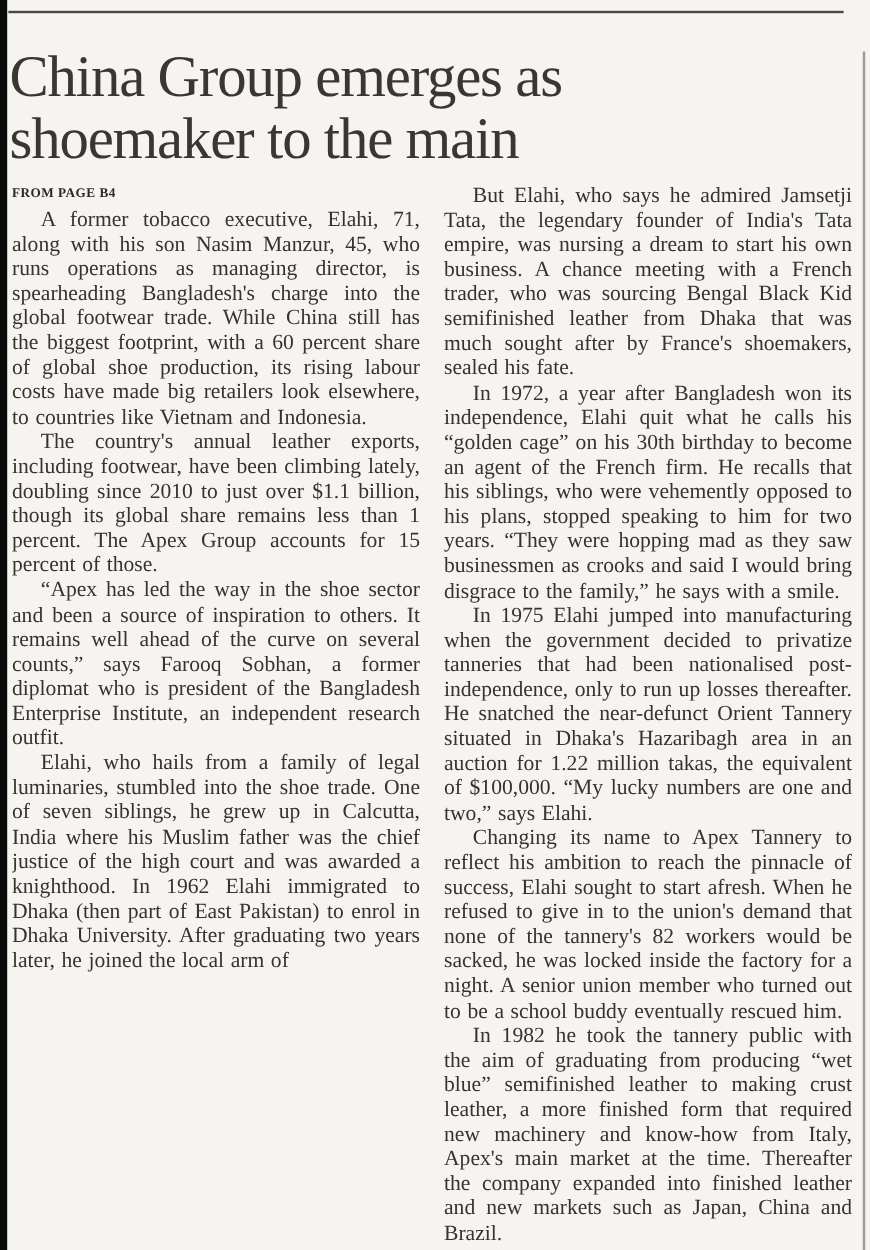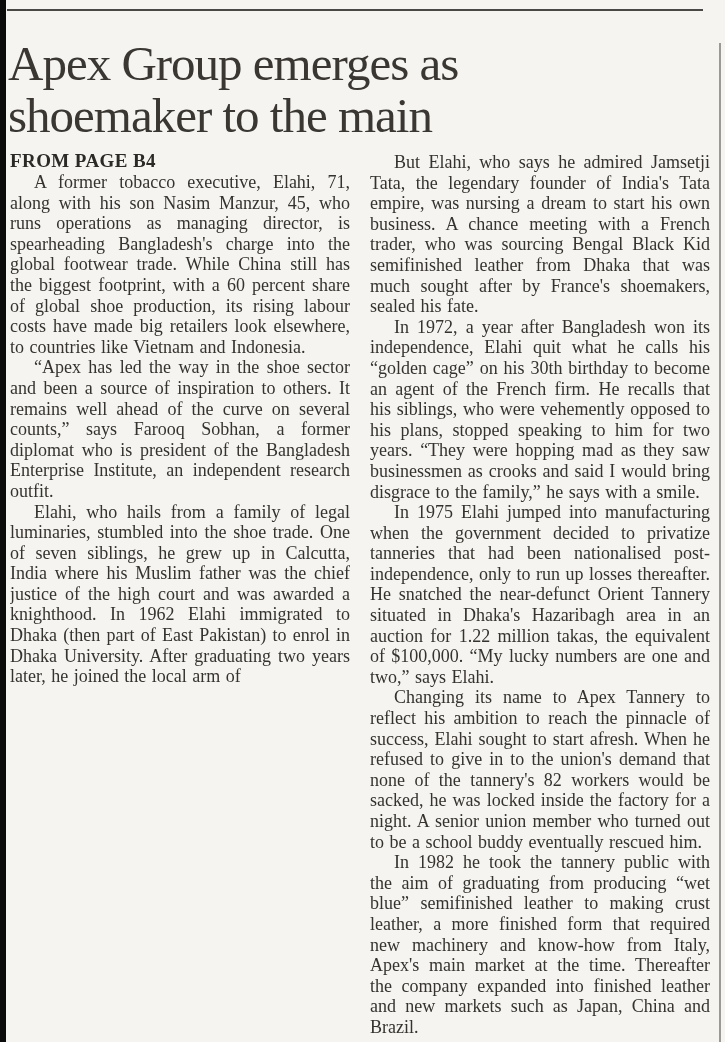--- a/index.html
+++ b/index.html
@@ -39,47 +39,48 @@
     overflow:hidden;
   }
   .col{
     width:340px;
     font-size:18px;
     line-height:20.6px;
     text-align:justify;
   }
   .from-page{
     font-weight:700;
-    font-size:19px;
+    font-size:11px;
     letter-spacing:0.4px;
     line-height:18px;
     color:#2c2a26;
     margin-bottom:2px;
   }
   .para{margin:0;word-spacing:1px;}
   .para.indent{text-indent:24px;}
 </style>
 </head>
 <body>
 
 <div class="page">
   <div class="edge-strip"></div>
   <div class="top-rule"></div>
   <div class="adjacent-rule"></div>
 
   <h1 class="headline">
-    <span class="hl-line">Apex Group emerges as</span>
+    <span class="hl-line">China Group emerges as</span>
     <span class="hl-line">shoemaker to the main</span>
   </h1>
 
   <div class="body-columns">
     <div class="col">
       <div class="from-page">FROM PAGE B4</div>
       <div>
           <p class="para indent">A former tobacco executive, Elahi, 71, along with his son Nasim Manzur, 45, who runs operations as managing director, is spearheading Bangladesh's charge into the global footwear trade. While China still has the biggest footprint, with a 60 percent share of global shoe production, its rising labour costs have made big retailers look elsewhere, to countries like Vietnam and Indonesia.</p>
+          <p class="para indent">The country's annual leather exports, including footwear, have been climbing lately, doubling since 2010 to just over $1.1 billion, though its global share remains less than 1 percent. The Apex Group accounts for 15 percent of those.</p>
           <p class="para indent">“Apex has led the way in the shoe sector and been a source of inspiration to others. It remains well ahead of the curve on several counts,” says Farooq Sobhan, a former diplomat who is president of the Bangladesh Enterprise Institute, an independent research outfit.</p>
           <p class="para indent">Elahi, who hails from a family of legal luminaries, stumbled into the shoe trade. One of seven siblings, he grew up in Calcutta, India where his Muslim father was the chief justice of the high court and was awarded a knighthood. In 1962 Elahi immigrated to Dhaka (then part of East Pakistan) to enrol in Dhaka University. After graduating two years later, he joined the local arm of</p>
         </div>
     </div>
     <div class="col">
       <div>
           <p class="para indent">But Elahi, who says he admired Jamsetji Tata, the legendary founder of India's Tata empire, was nursing a dream to start his own business. A chance meeting with a French trader, who was sourcing Bengal Black Kid semifinished leather from Dhaka that was much sought after by France's shoemakers, sealed his fate.</p>
           <p class="para indent">In 1972, a year after Bangladesh won its independence, Elahi quit what he calls his “golden cage” on his 30th birthday to become an agent of the French firm. He recalls that his siblings, who were vehemently opposed to his plans, stopped speaking to him for two years. “They were hopping mad as they saw businessmen as crooks and said I would bring disgrace to the family,” he says with a smile.</p>
           <p class="para indent">In 1975 Elahi jumped into manufacturing when the government decided to privatize tanneries that had been nationalised post-independence, only to run up losses thereafter. He snatched the near-defunct Orient Tannery situated in Dhaka's Hazaribagh area in an auction for 1.22 million takas, the equivalent of $100,000. “My lucky numbers are one and two,” says Elahi.</p>
           <p class="para indent">Changing its name to Apex Tannery to reflect his ambition to reach the pinnacle of success, Elahi sought to start afresh. When he refused to give in to the union's demand that none of the tannery's 82 workers would be sacked, he was locked inside the factory for a night. A senior union member who turned out to be a school buddy eventually rescued him.</p>

